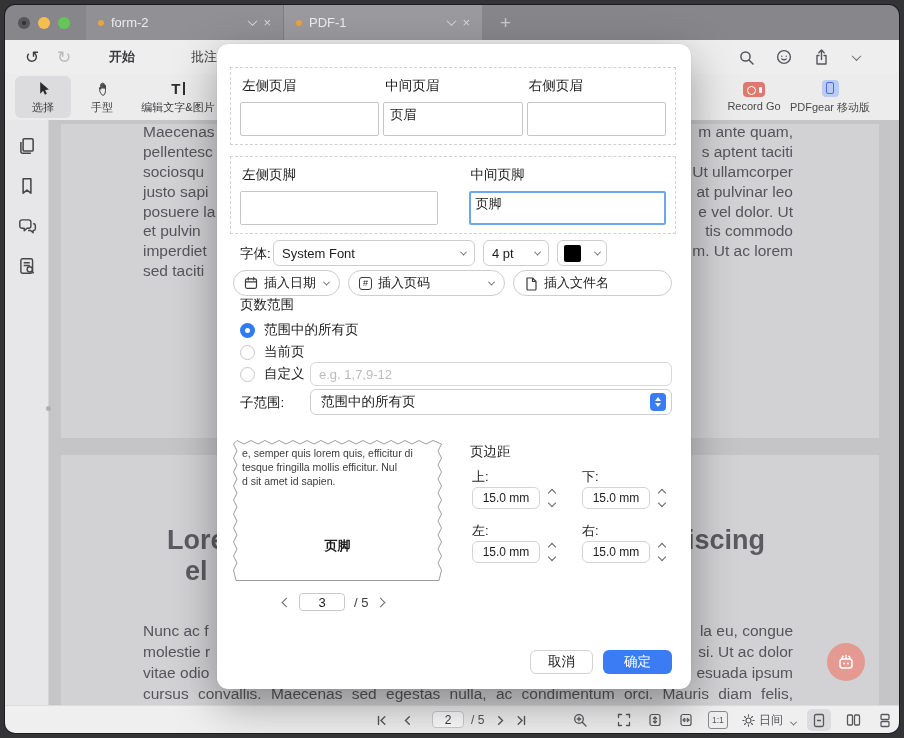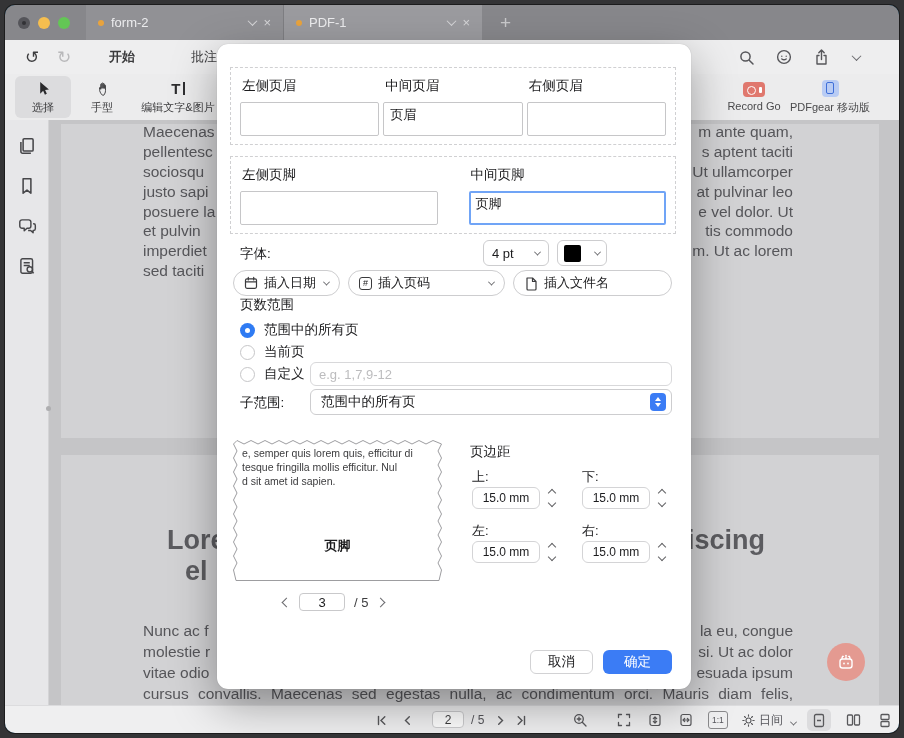--- a/index.html
+++ b/index.html
@@ -415,20 +415,24 @@
         <div class="hflabel">左侧页脚</div>
         <div class="hfinput"></div>
       </div>
       <div class="hfcol">
         <div class="hflabel">中间页脚</div>
         <div class="hfinput focused">页脚</div>
       </div>
     </div>
 
     <div class="dlabel" style="left:23px;top:201px">字体:</div>
+    <div class="select" style="left:56px;top:196px;width:202px">
+      <span>System Font</span>
+        <span class="chv down gray sm"></span>
+    </div>
     <div class="select" style="left:266px;top:196px;width:66px">
       <span>4 pt</span>
         <span class="chv down gray sm"></span>
     </div>
     <div class="select" style="left:340px;top:196px;width:50px;padding:0 6px">
       <span class="swatch"></span>
         <span class="chv down gray sm"></span>
     </div>
 
     <div class="pill" style="left:16px;width:107px">

